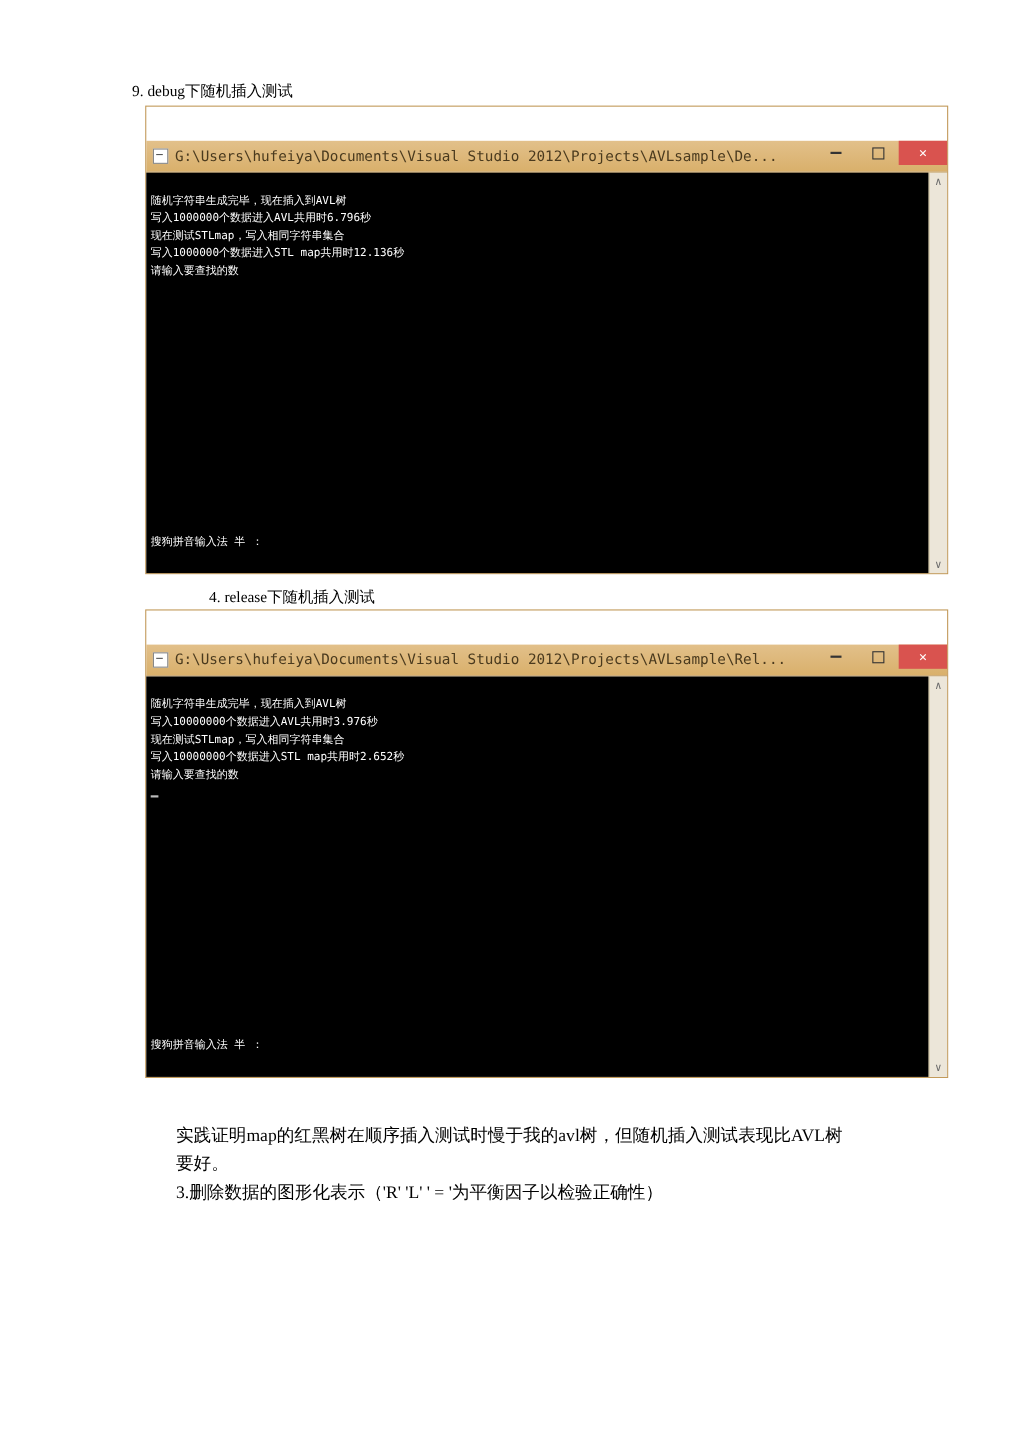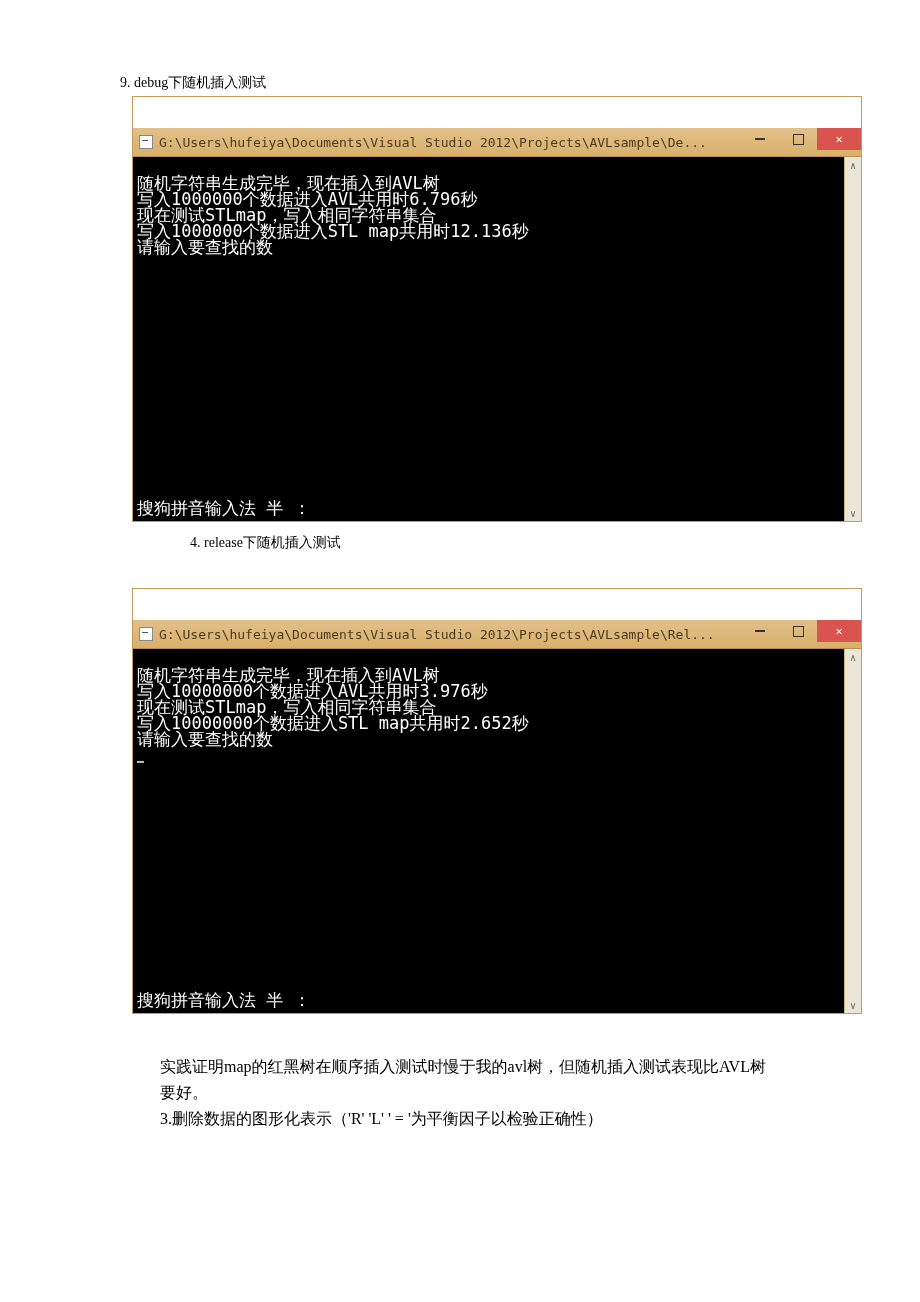--- a/index.html
+++ b/index.html
@@ -15,21 +15,21 @@
     padding: 70px 60px 60px 60px;
   }
   .caption {
     font-family: SimSun, "宋体", serif;
     font-size: 14px;
     margin: 4px 0 4px 60px;
   }
   .caption-2 {
     margin-left: 130px;
     margin-top: 6px;
-    margin-bottom: 36px;
+    margin-bottom: 2px;
   }
   
   .console-window {
     border: 1px solid #c29a5a;
     width: 730px;
     margin: 0 0 12px 72px;
     box-sizing: border-box;
     font-family: "NSimSun", "SimSun", monospace;
   }
   .titlebar {
@@ -105,29 +105,29 @@
     display: flex;
   }
   .console-content {
     position: relative;
     background: #000;
     color: #fff;
     flex: 1 1 auto;
     height: 360px;
     padding: 2px 4px;
     font-family: "NSimSun", "SimSun", monospace;
-    font-size: 17px;
+    font-size: 10px;
     line-height: 16px;
     white-space: pre;
     overflow: hidden;
   }
   .console-content .ime {
     position: absolute;
     left: 4px;
-    bottom: 5px;
+    bottom: 20px;
     color: #fff;
   }
   .cursor {
     display: inline-block;
     width: 7px;
     height: 2px;
     background: #bbb;
     vertical-align: -2px;
   }
   .scrollbar {

